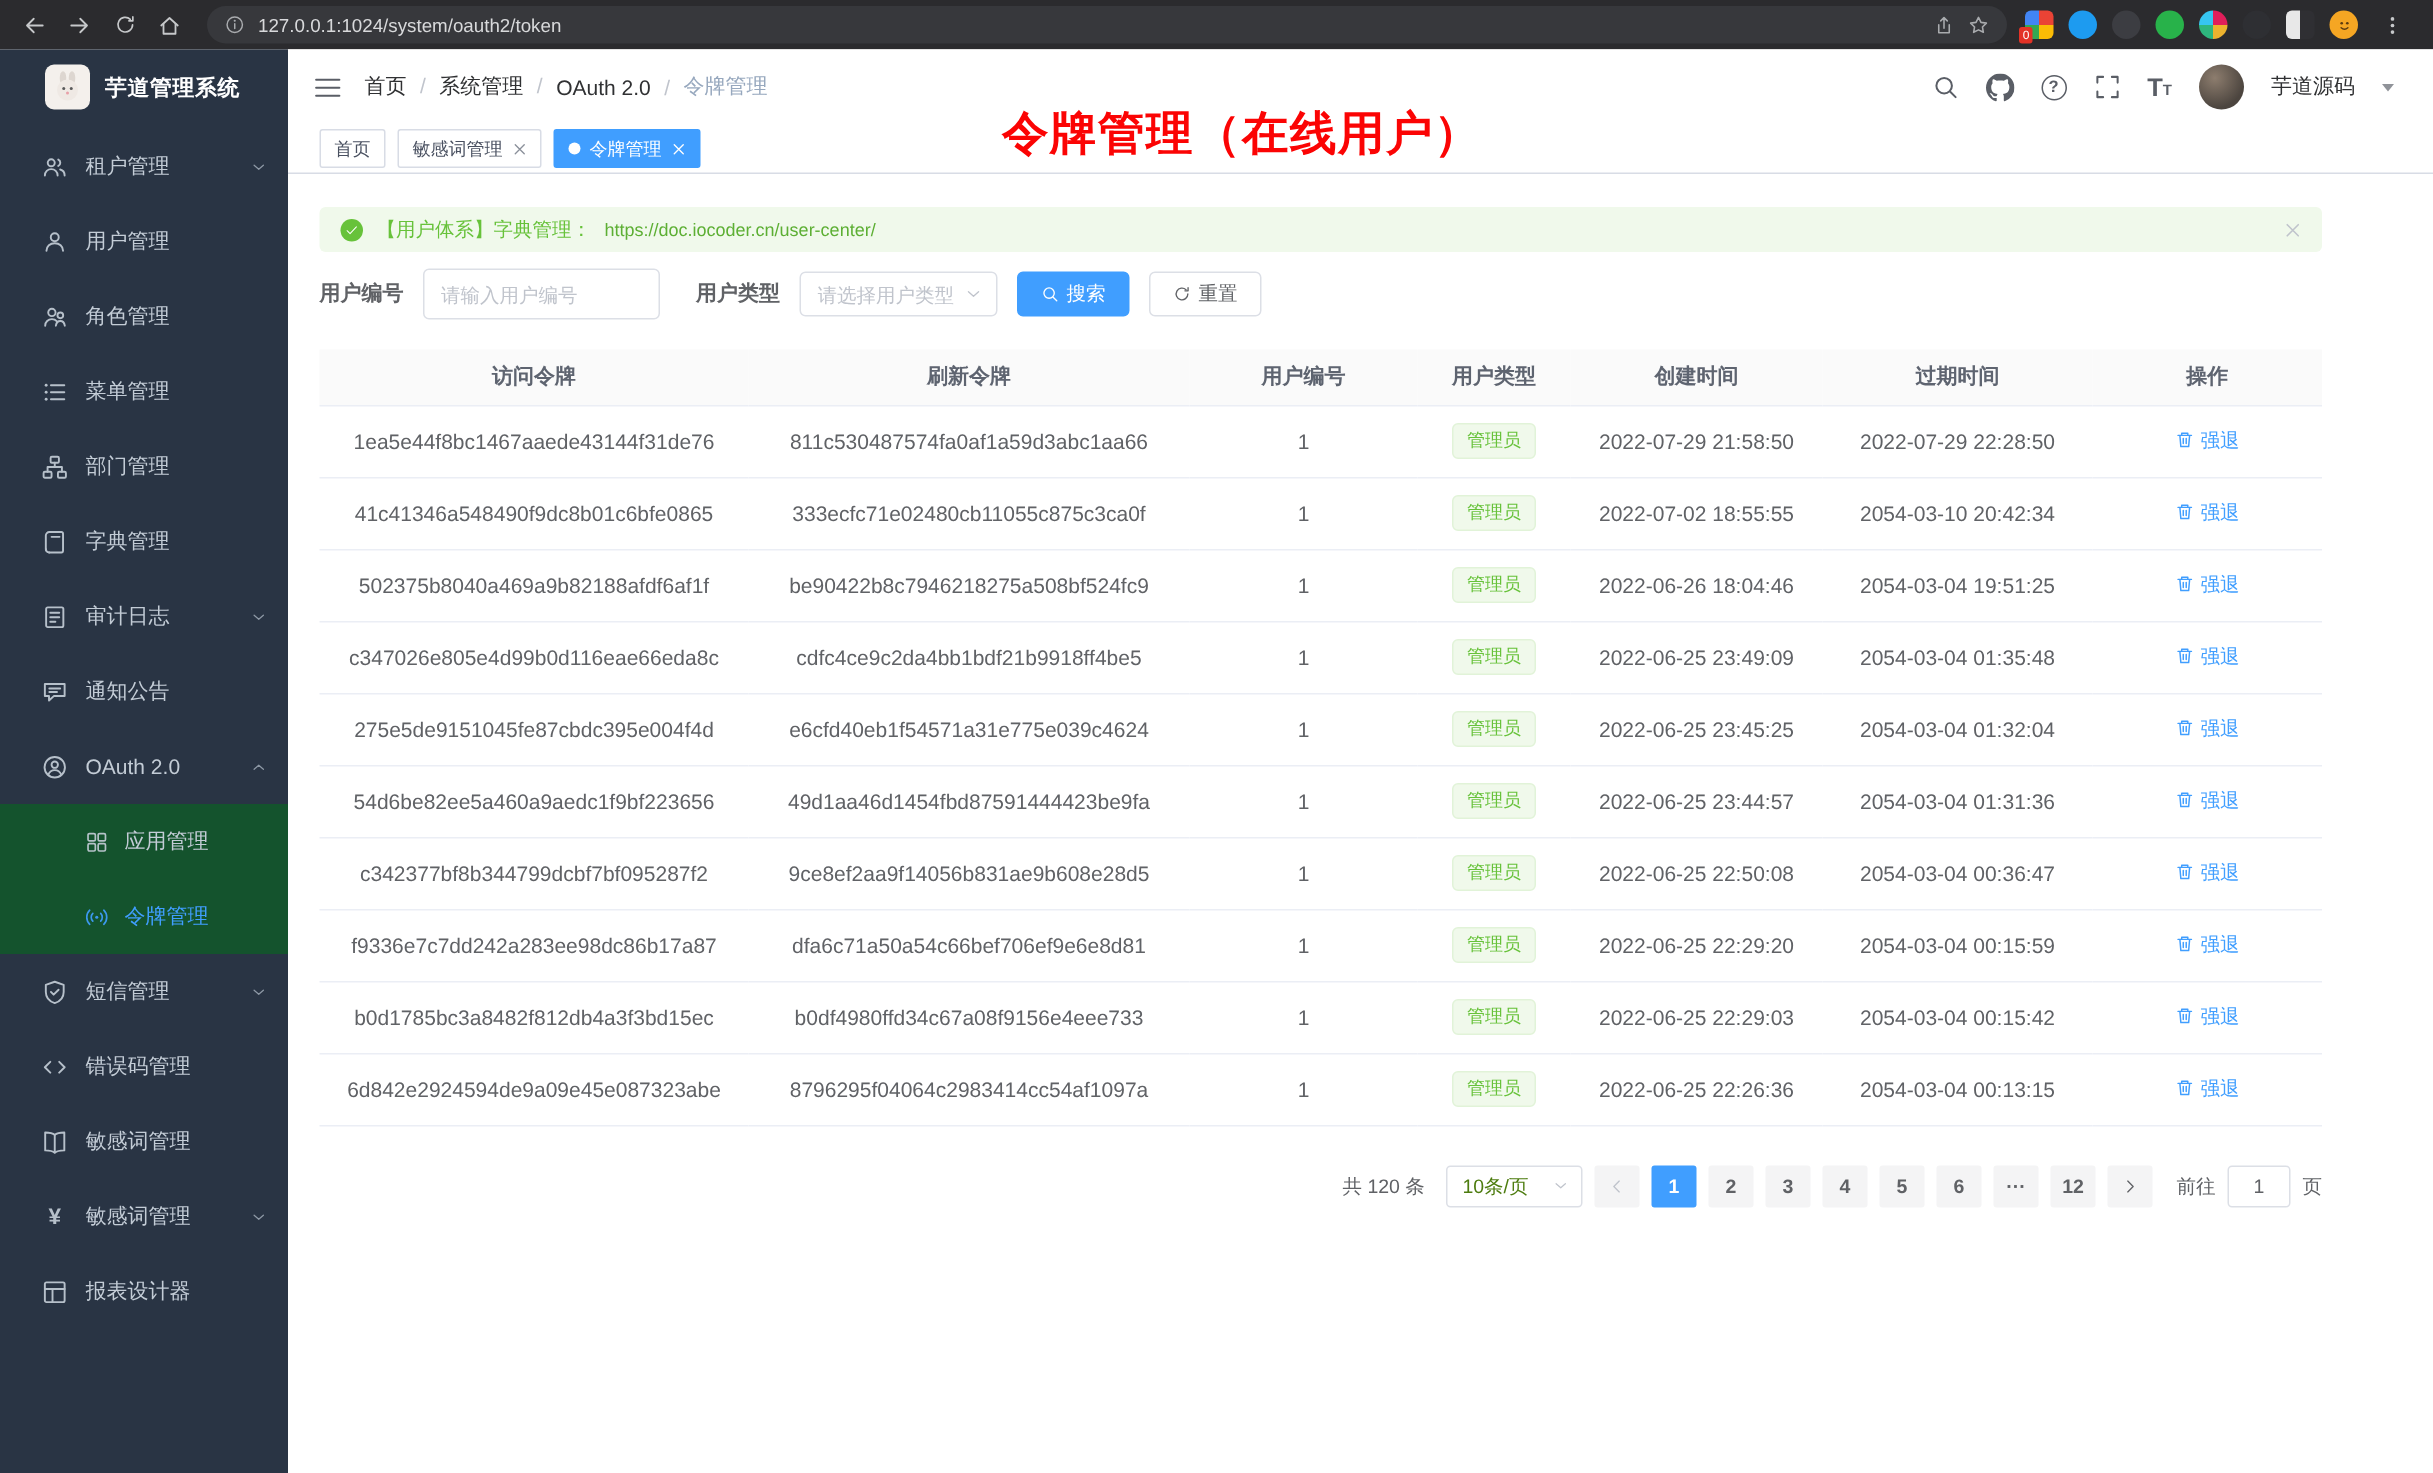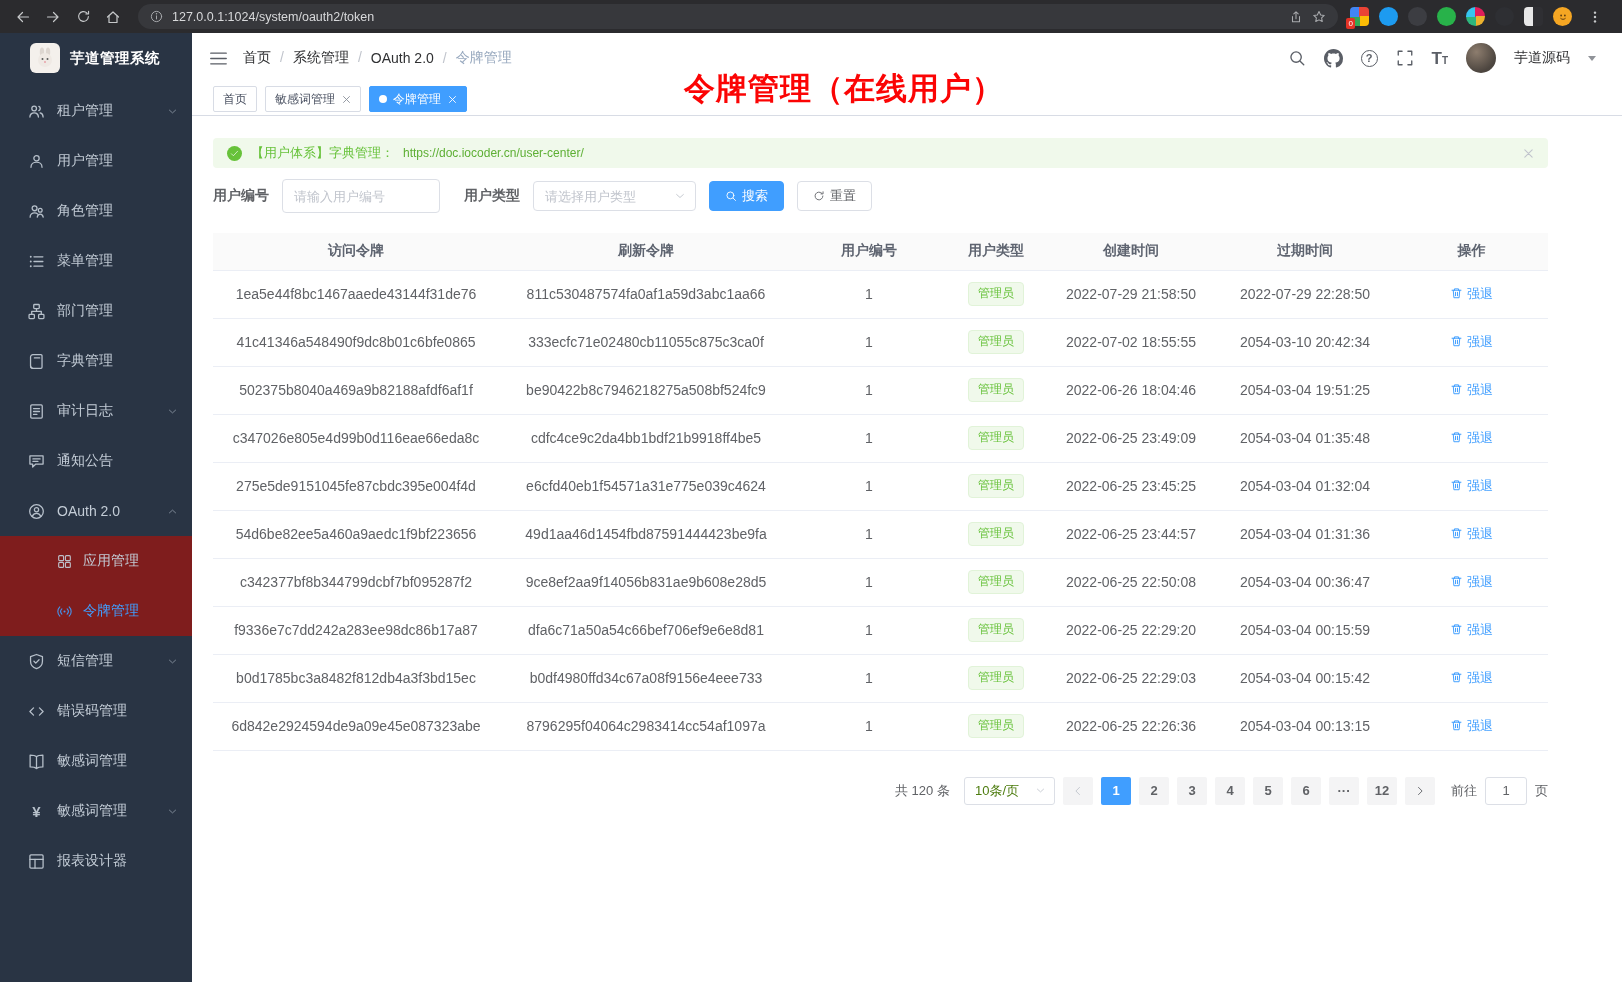--- a/index.html
+++ b/index.html
@@ -35,21 +35,21 @@
   .sidebar { width:192px; background:#293444; color:#c3ccd6; flex-shrink:0; display:flex; flex-direction:column; overflow:hidden; }
   .logo-row { height:50px; display:flex; align-items:center; padding-left:30px; gap:10px; flex-shrink:0; }
   .logo-img { width:30px; height:30px; border-radius:6px; background:#f4f0ec; flex-shrink:0; }
   .logo-title { color:#fff; font-size:14.5px; font-weight:700; letter-spacing:.5px; white-space:nowrap; }
   .menu { flex:1; padding-top:3px; }
   .menu-item { height:50px; display:flex; align-items:center; padding:0 14px 0 28px; gap:12px; font-size:14px; cursor:pointer; white-space:nowrap; }
   .menu-item .mi-icon { width:17px; height:17px; flex-shrink:0; opacity:.92; display:flex; align-items:center; justify-content:center; }
   .menu-item .mi-label { flex:1; overflow:hidden; }
   .menu-item .mi-arrow { color:#8d98a5; width:11px; height:11px; flex-shrink:0; }
   .mi-arrow.up { transform:rotate(180deg); }
-  .menu-item.sub { padding-left:56px; gap:10px; background:#7f1d1d; }
+  .menu-item.sub { padding-left:56px; gap:10px; background:#14532d; }
   .menu-item.active { color:#409eff; }
   .pay-glyph::before { content:"¥"; font-size:15px; font-weight:700; line-height:1; }
 
   
   .main { flex:1; display:flex; flex-direction:column; background:#fff; min-width:0; }
 
   
   .topbar { height:50px; display:flex; align-items:center; background:#fff; flex-shrink:0; }
   .hamburger { padding:0 15px 0 17px; color:#5a5e66; cursor:pointer; display:flex; }
   .breadcrumb { display:flex; align-items:center; gap:9px; font-size:14px; color:#303133; }
@@ -80,21 +80,21 @@
   .alert-check { width:15px; height:15px; border-radius:50%; background:#67c23a; color:#fff; display:flex; align-items:center; justify-content:center; flex-shrink:0; }
   .alert-text { color:#67c23a; font-size:13px; }
   .alert-link { color:#5daf34; font-size:12px; text-decoration:none; cursor:pointer; }
   .alert-close { margin-left:auto; color:#c0c4cc; cursor:pointer; display:flex; }
 
   .search-form { margin-top:12px; display:flex; align-items:center; height:32px; }
   .f-label { font-weight:700; color:#606266; font-size:14px; margin-right:13px; }
   .f-label.second { margin-left:24px; }
   .text-input { width:158px; height:30px; border:1px solid #dcdfe6; border-radius:4px; padding:16px 11px; font-size:13px; color:#606266; outline:none; font-family:inherit; }
   input::placeholder { color:#c0c4cc; }
-  .select-box { width:163px; height:30px; border:1px solid #dcdfe6; border-radius:4px; display:flex; align-items:center; padding:0 9px 0 11px; cursor:pointer; }
+  .select-box { width:132px; height:30px; border:1px solid #dcdfe6; border-radius:4px; display:flex; align-items:center; padding:0 9px 0 11px; cursor:pointer; }
   .select-box input { border:none; outline:none; flex:1; font-size:13px; color:#606266; width:100%; font-family:inherit; background:transparent; }
   .select-arrow { color:#c0c4cc; display:flex; }
   .btn { height:30px; border-radius:4px; font-size:13px; display:inline-flex; align-items:center; gap:5px; padding:0 15px; cursor:pointer; font-family:inherit; }
   .btn-primary { background:#409eff; border:1px solid #409eff; color:#fff; margin-left:13px; }
   .btn-plain { background:#fff; border:1px solid #dcdfe6; color:#606266; margin-left:13px; }
 
   .data-table { margin-top:21px; width:1335px; border-collapse:collapse; table-layout:fixed; font-size:14px; color:#606266; }
   .data-table th { height:37px; background:#fafafa; font-weight:700; color:#5e6470; border-bottom:1px solid #ebeef5; text-align:center; font-size:14px; }
   .data-table td { height:48px; text-align:center; border-bottom:1px solid #ebeef5; white-space:nowrap; overflow:hidden; }
   .tag-success { display:inline-block; padding:3px 9px; font-size:12px; background:#f0f9eb; border:1px solid #e1f3d8; color:#67c23a; border-radius:4px; line-height:1.3; }
@@ -102,21 +102,21 @@
 
   .pagination { margin-top:26px; width:1335px; display:flex; align-items:center; justify-content:flex-end; gap:8px; font-size:13px; color:#606266; }
   .pg-total { margin-right:6px; }
   .pg-size { height:28px; border:1px solid #dcdfe6; border-radius:3px; background:#fff; display:flex; align-items:center; gap:16px; padding:0 8px 0 10px; cursor:pointer; color:#4d7c0f; }
   .pg-btn { min-width:30px; height:28px; background:#f4f4f5; border:none; border-radius:2px; color:#606266; font-size:13px; font-weight:600; display:flex; align-items:center; justify-content:center; cursor:pointer; font-family:inherit; }
   .pg-btn.active { background:#409eff; color:#fff; }
   .pg-btn.disabled { color:#c0c4cc; cursor:default; }
   .pg-goto-label { margin-left:8px; }
   .pg-goto-input { width:42px; height:28px; border:1px solid #dcdfe6; border-radius:3px; text-align:center; font-size:13px; color:#606266; outline:none; font-family:inherit; }
 
-  .annotation { position:absolute; left:684px; top:68px; font-size:31px; font-weight:700; color:#fb0404; letter-spacing:1px; z-index:50; pointer-events:none; white-space:nowrap; }
+  .annotation { position:absolute; left:668px; top:68px; font-size:31px; font-weight:700; color:#fb0404; letter-spacing:1px; z-index:50; pointer-events:none; white-space:nowrap; }
 </style>
 </head>
 <body>
 
 <div class="browser-bar">
   <span class="nav-icon">
       <svg class="icn" width="16" height="16" viewBox="0 0 16 16" stroke-width="1.5">
         <path d="M13.5 8H3M7.5 3.5L3 8l4.5 4.5"></path>
       </svg>
     </span>

